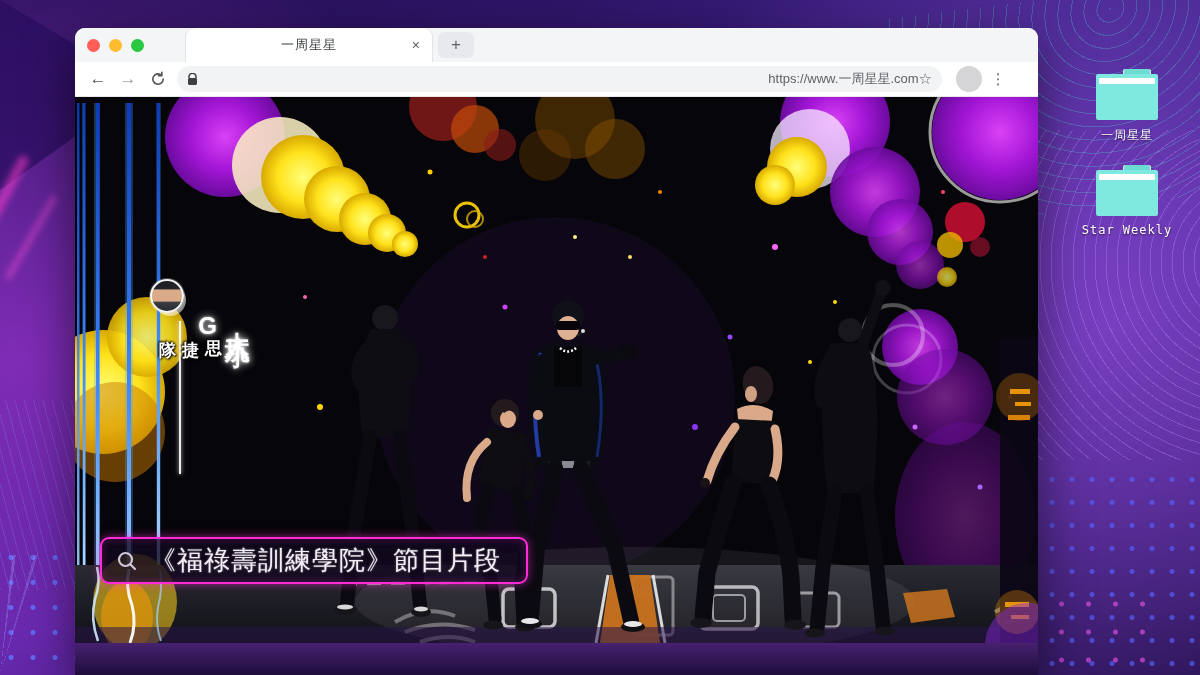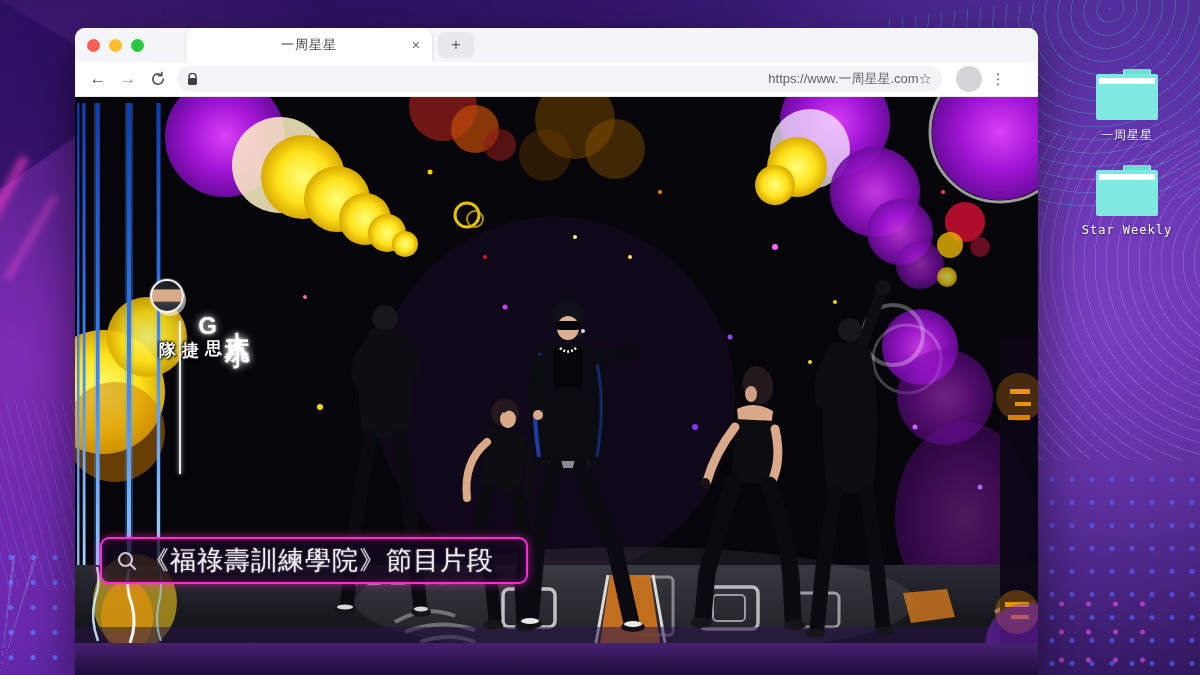--- a/index.html
+++ b/index.html
@@ -79,21 +79,21 @@
     font-size:17px; font-weight:bold; color:#ffffff; letter-spacing:4px;
     text-shadow:0 0 3px #000, 1px 1px 2px #000, -1px -1px 2px #000; }
   .tag-name { position:absolute; left:118px; top:215px; writing-mode:vertical-rl; text-orientation:upright;
     font-size:24px; font-weight:bold; color:#ffffff; letter-spacing:6px;
     text-shadow:0 0 8px rgba(255,255,255,.9), 0 0 3px rgba(255,255,255,.8), 1px 1px 3px rgba(0,0,0,.8); }
 
   .caption { position:absolute; left:25px; top:440px; width:428px; height:47px;
     background:rgba(17,8,31,.80); border:2.5px solid #ff2bd6; border-radius:9px;
     box-shadow:0 0 10px rgba(255,43,214,.55), inset 0 0 8px rgba(255,43,214,.25);
     display:flex; align-items:center; padding:0 14px; }
-  .caption-text { font-size:26px; color:#f3eef7; letter-spacing:1px; margin-left:5px; white-space:nowrap;
+  .caption-text { font-size:26px; color:#f3eef7; letter-spacing:1px; margin-left:12px; white-space:nowrap;
     text-shadow:0 0 2px rgba(255,255,255,.5); }
 </style>
 </head>
 <body>
 
 <div class="desktop">
 
   <div class="wallpaper"></div>
   <div class="wp-patch poly-tl"></div>
   <div class="wp-patch streak1"></div>

